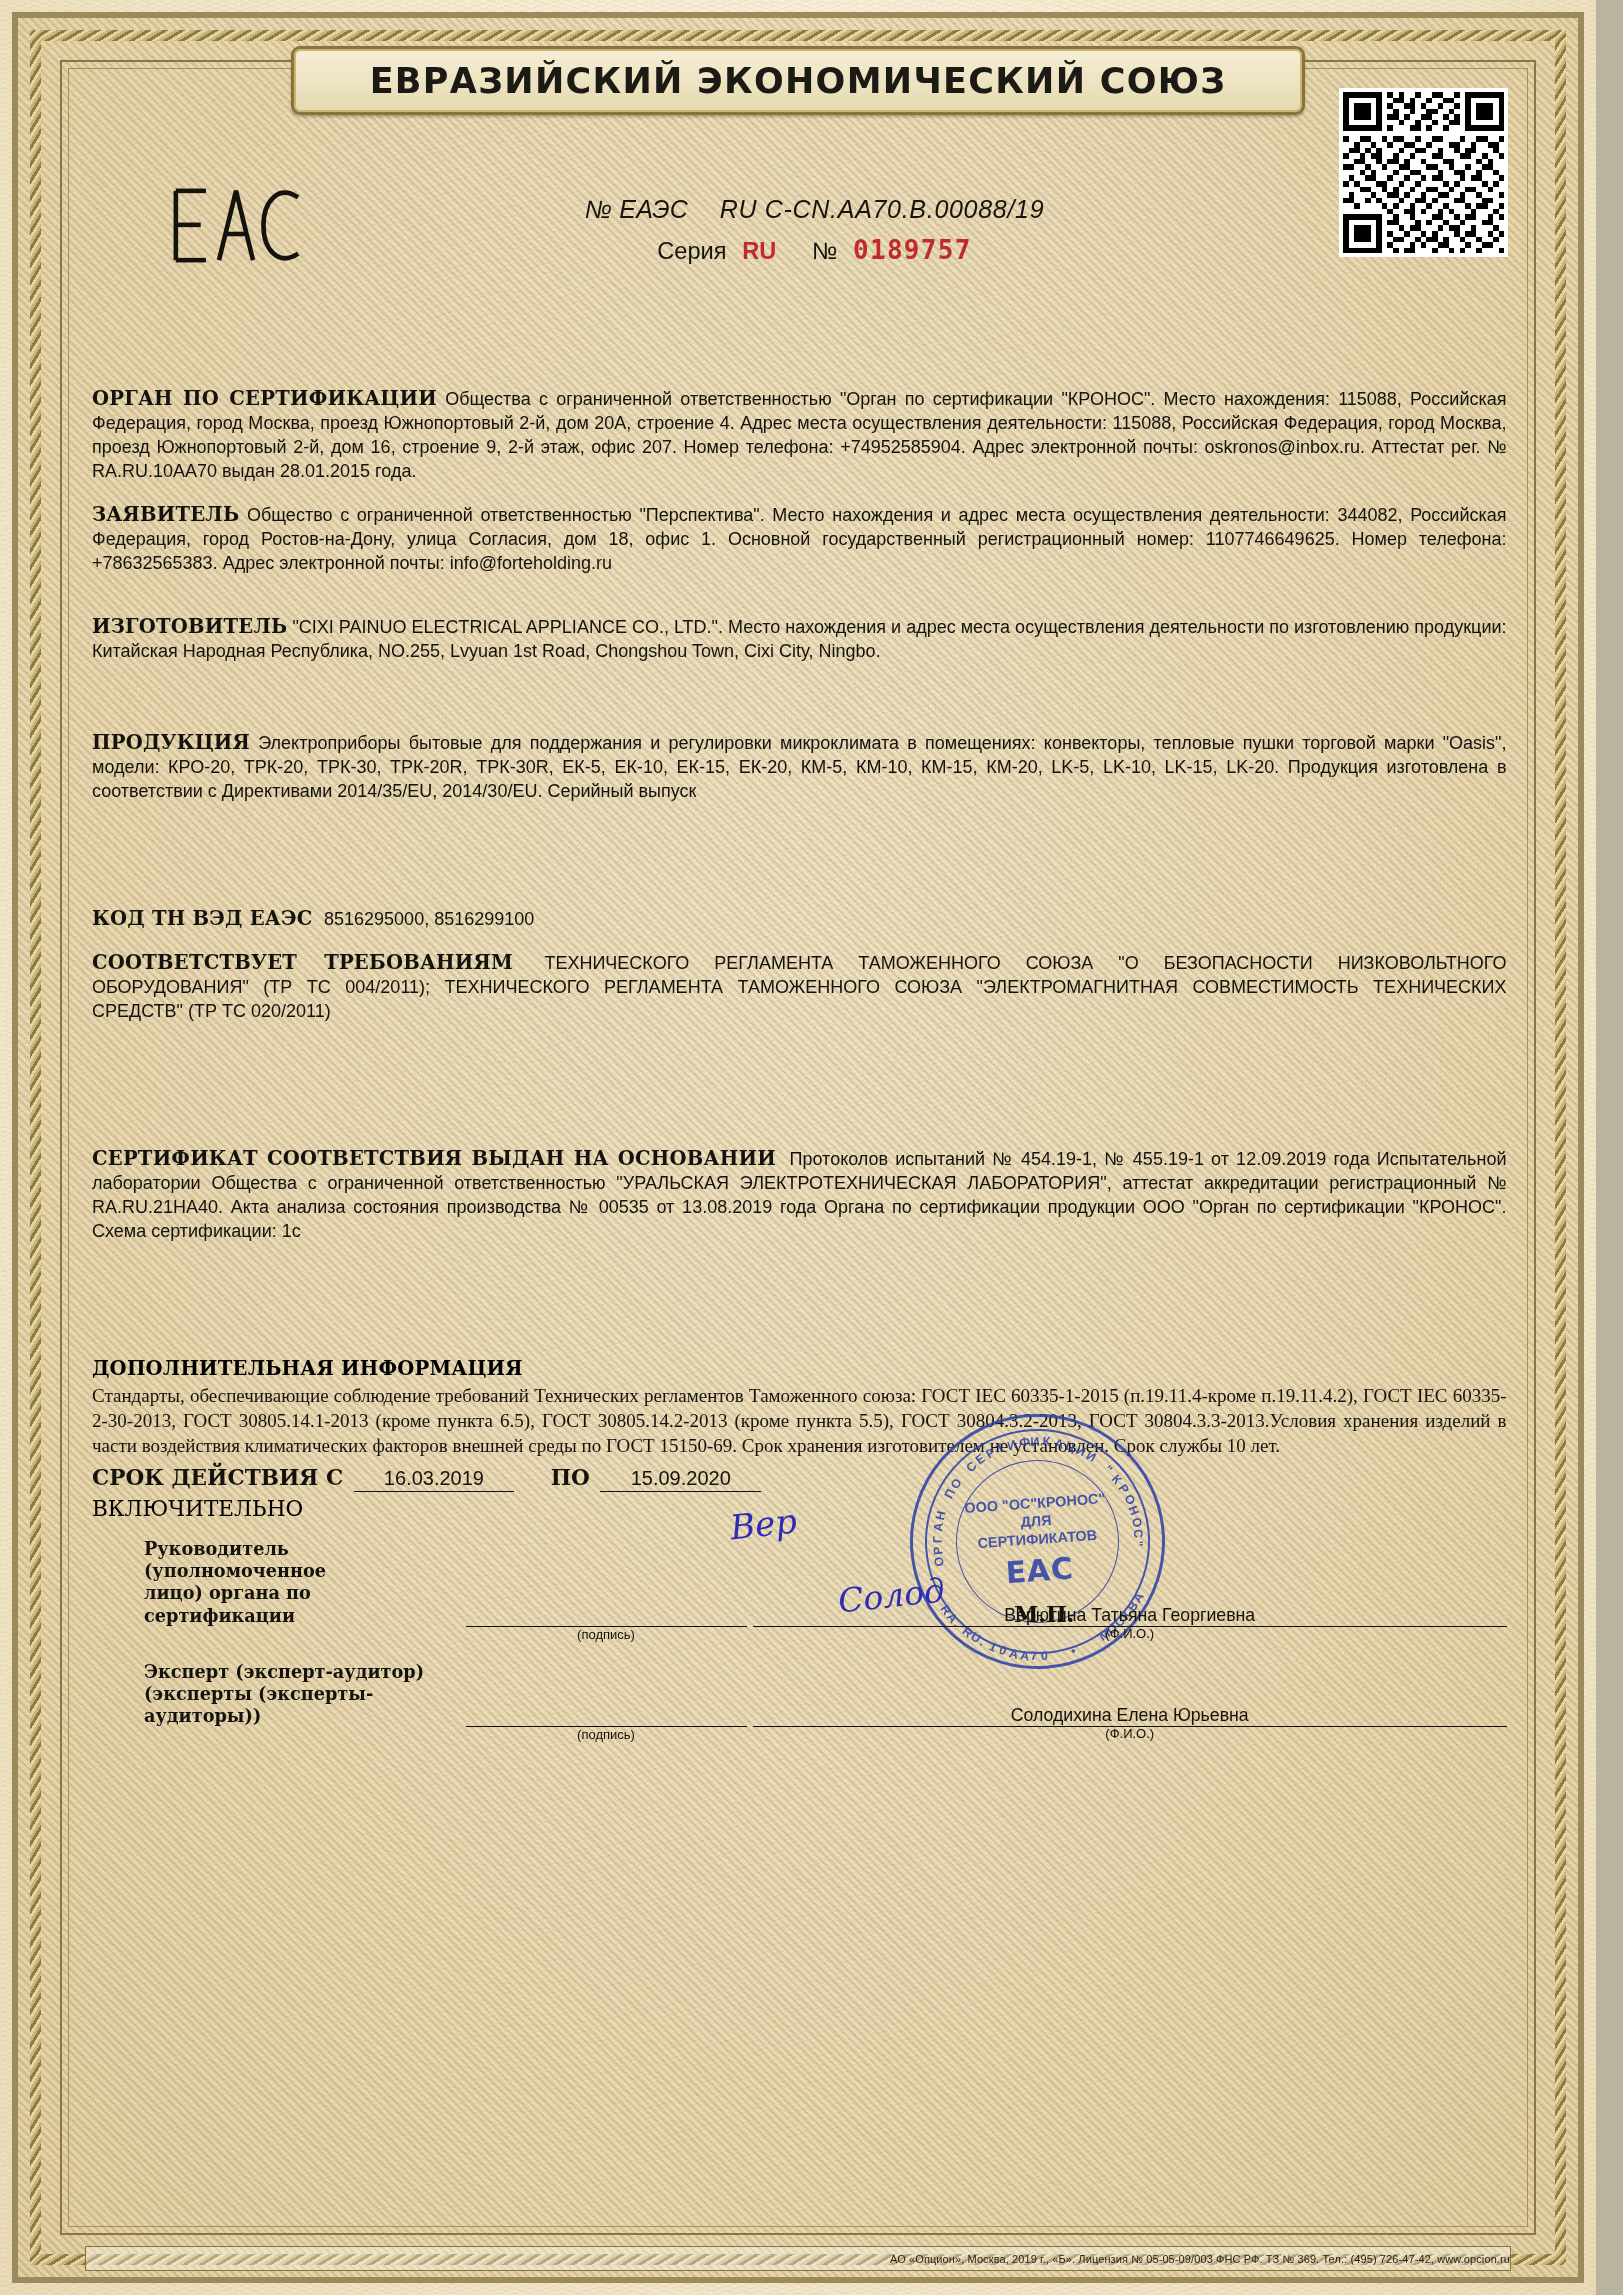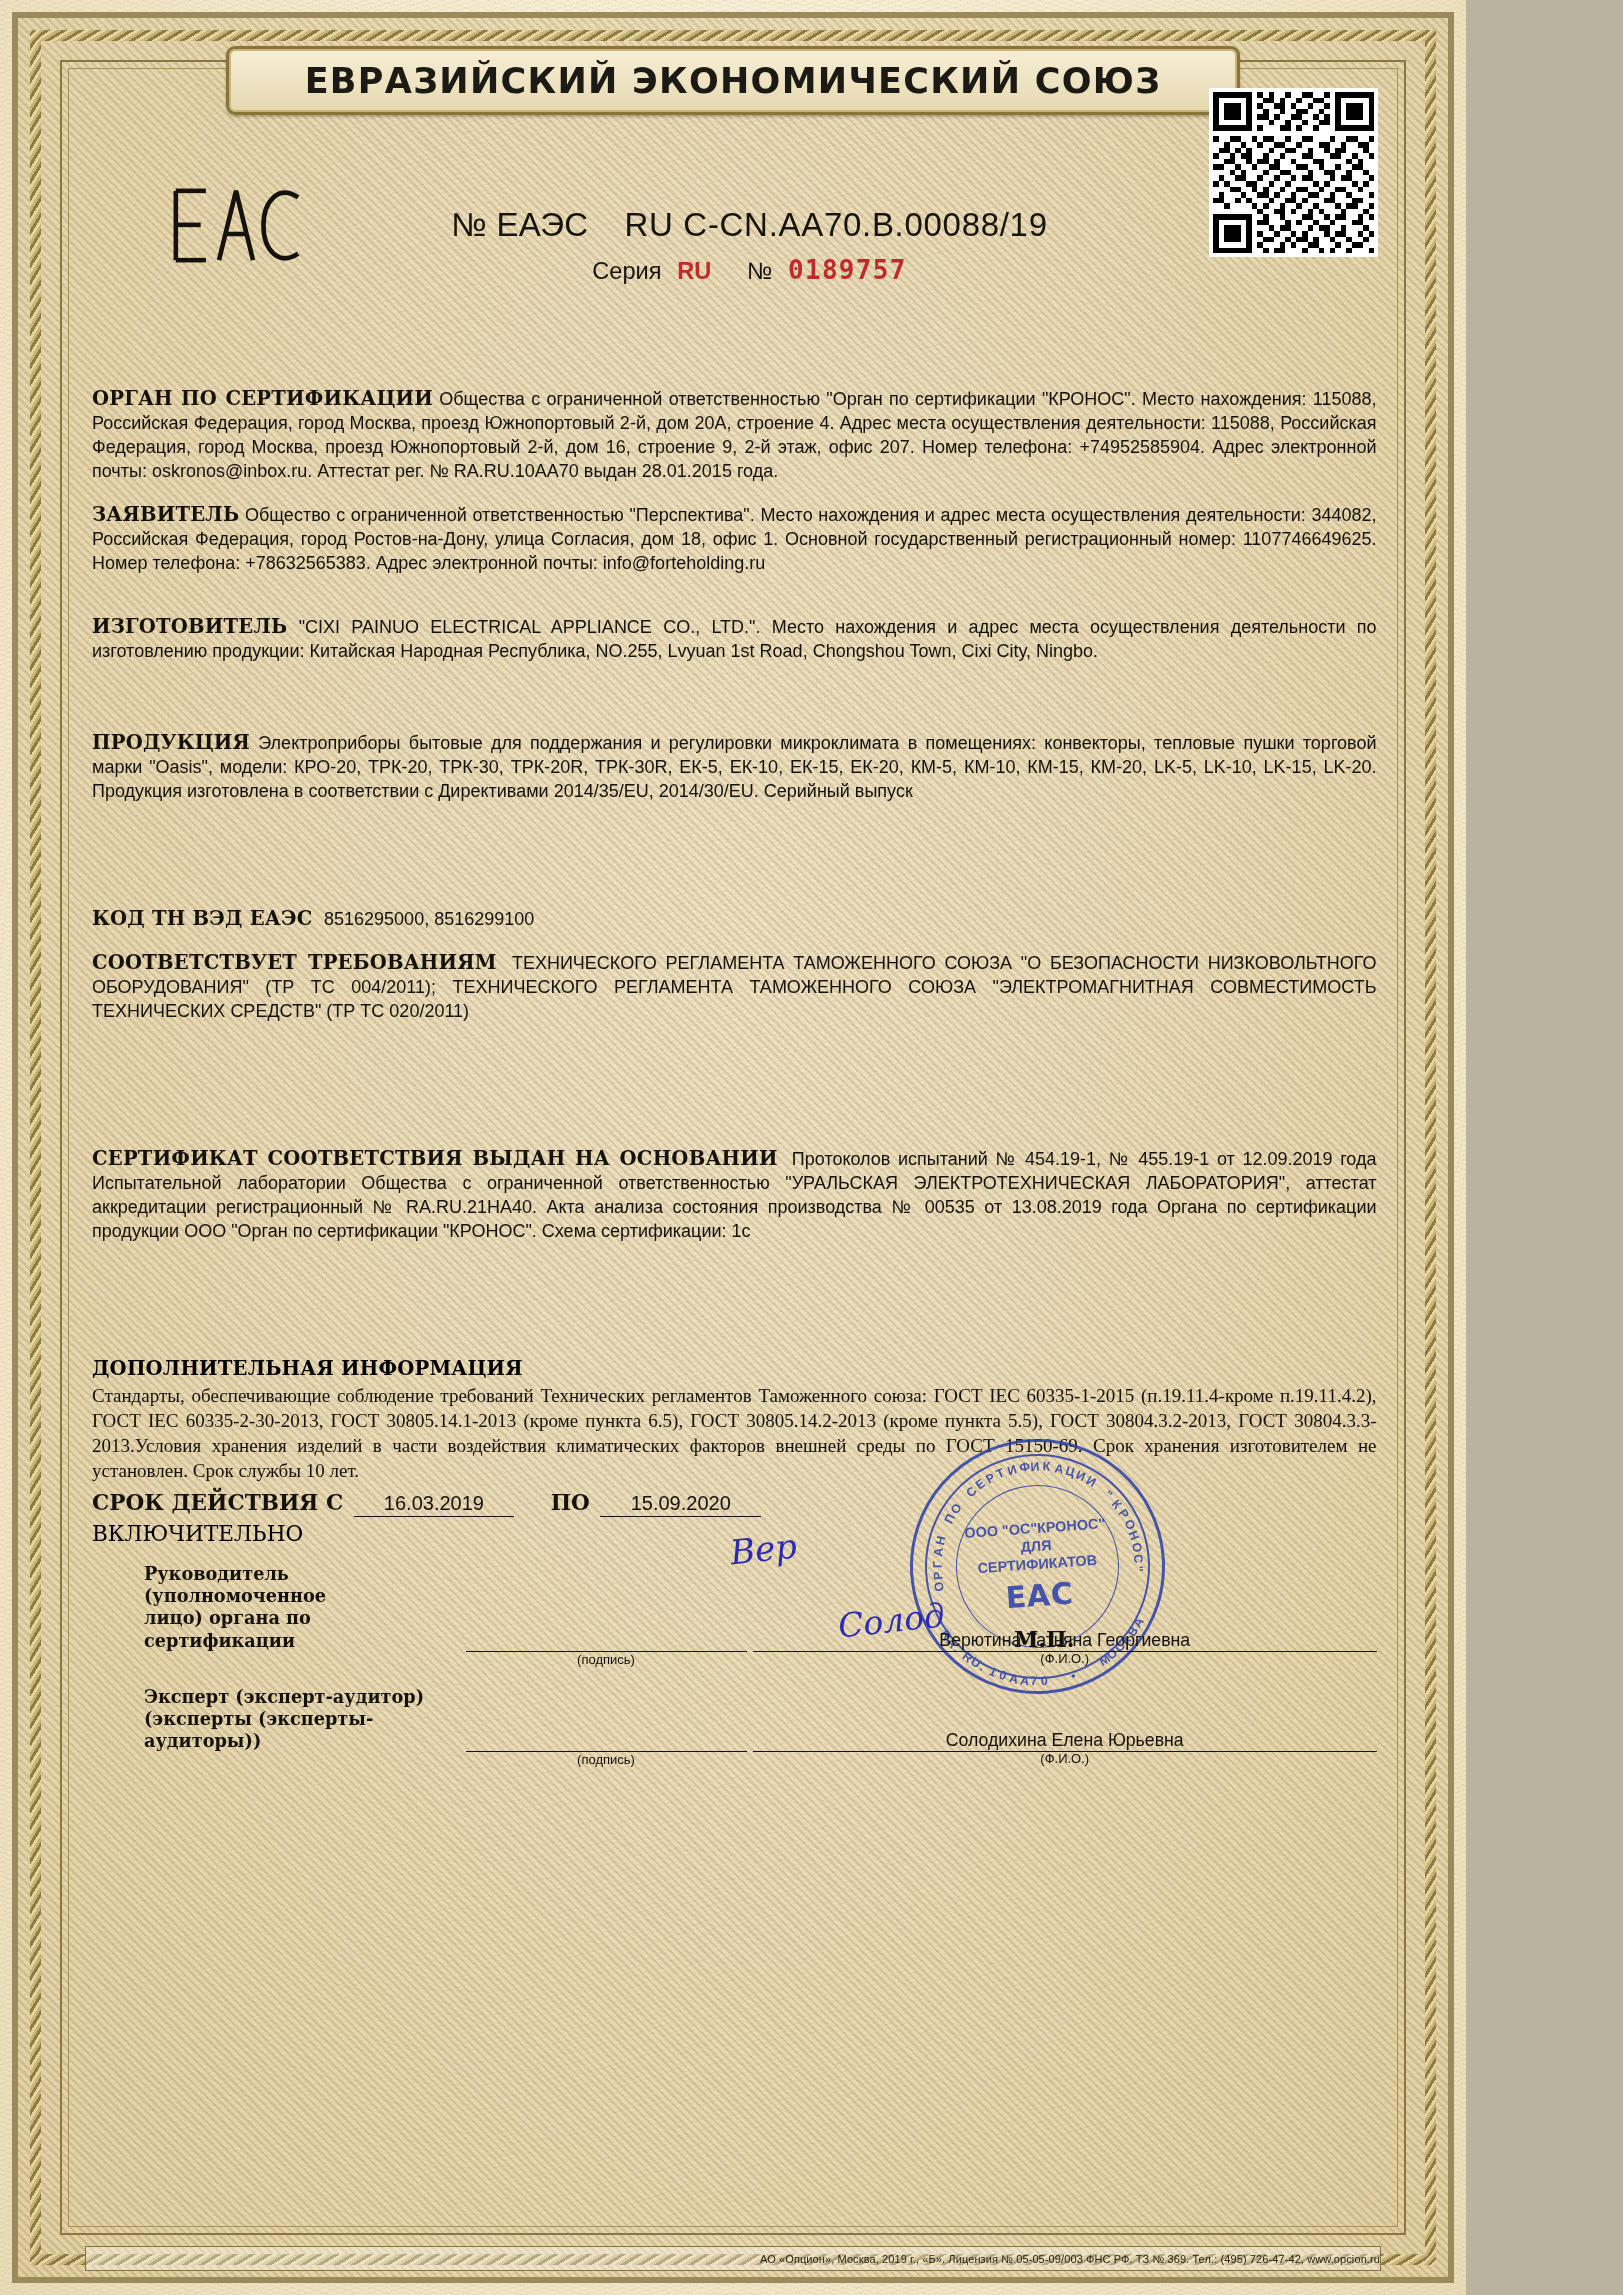--- a/index.html
+++ b/index.html
@@ -5,21 +5,21 @@
   html, body {
     margin: 0;
     padding: 0;
     background: #b9b39f;
   }
   body {
     font-family: "Liberation Sans", sans-serif;
   }
   .page {
     position: relative;
-    width: 1466px;
+    width: 1596px;
     height: 2295px;
     background:
       radial-gradient(ellipse at 50% 40%, #fdf8e8 0%, #f7efd8 45%, #f0e5c6 75%, #e9dcb8 100%);
     overflow: hidden;
     box-sizing: border-box;
   }
   
   .guilloche {
     position: absolute;
     inset: 0;
@@ -135,24 +135,25 @@
   }
   .doc-title {
     font-family: "DejaVu Sans", sans-serif;
     font-weight: bold;
     font-size: 41px;
     letter-spacing: 2.6px;
     color: #6b5a27;
     text-shadow: 0.7px 0.7px 0 #d9c792, 1.3px 1.3px 1.3px rgba(120,95,40,0.45);
   }
   .doc-number {
-    margin-top: 29px;
-    font-size: 33px;
+    margin-top: 18px;
+    font-size: 25px;
     color: #16140f;
     letter-spacing: 0.3px;
+    font-style: italic;
   }
   .doc-number .lbl { font-weight: normal; }
   .doc-number .val { font-weight: normal; letter-spacing: 0.7px; }
   .series-line {
     margin-top: 10.5px;
     font-size: 23.6px;
     color: #16140f;
   }
   .series-line .ser-letters {
     color: #c02a2a;

